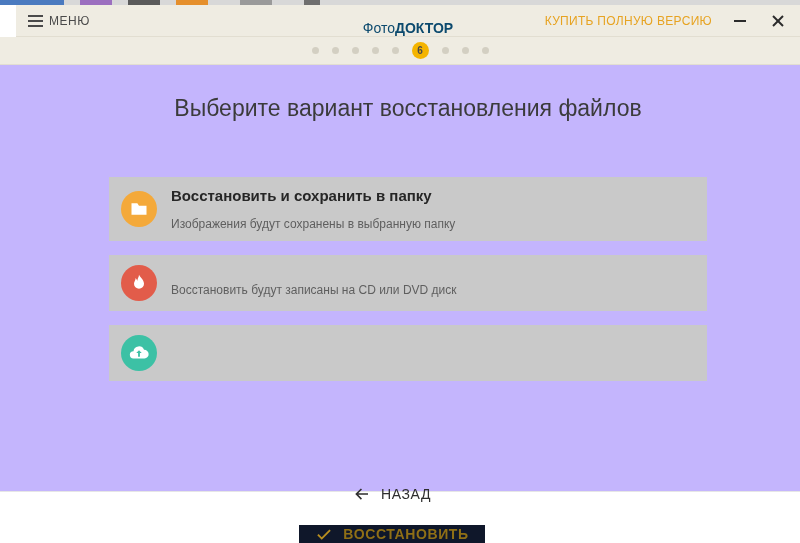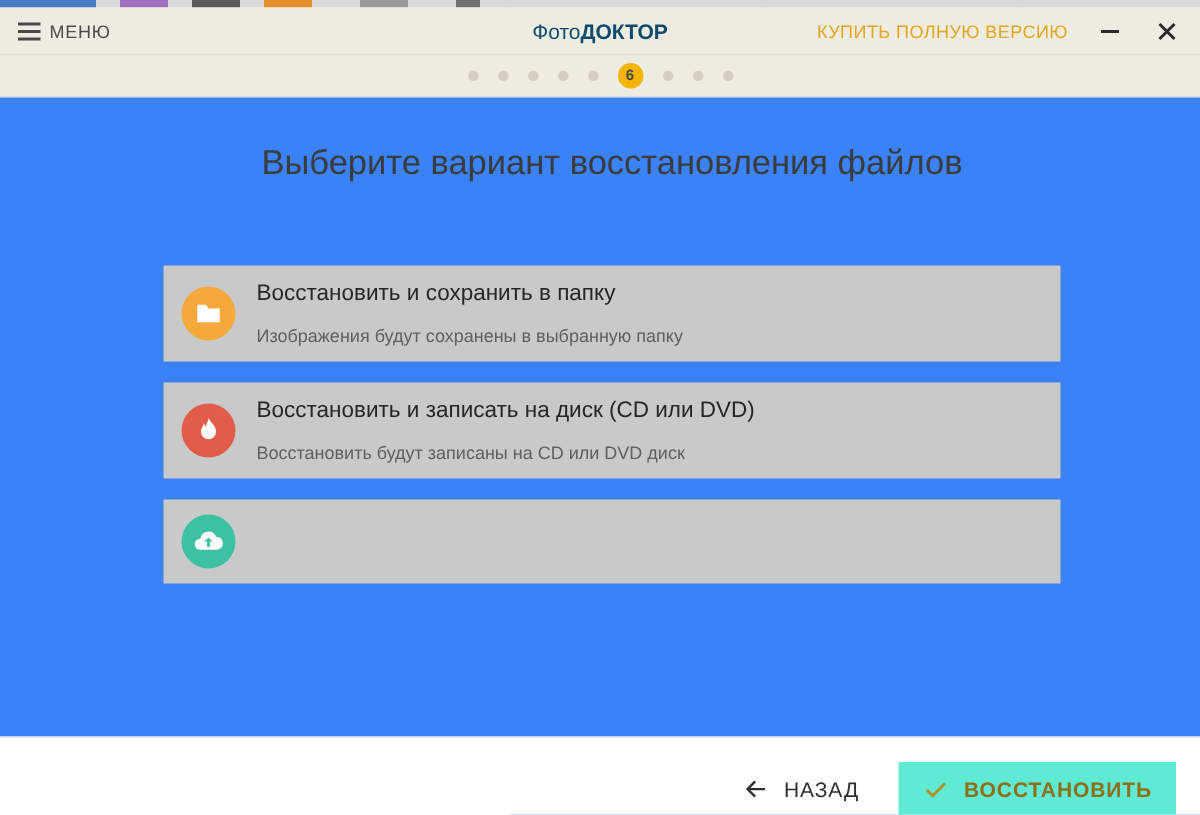--- a/index.html
+++ b/index.html
@@ -7,24 +7,25 @@
   .titlebar-fragments {
     height: 5px;
     background: linear-gradient(90deg,
       #4a7abf 0 8%, #d8d8d8 8% 10%, #9c6fbf 10% 14%, #d8d8d8 14% 16%,
       #5a5a5a 16% 20%, #d8d8d8 20% 22%, #e58f2c 22% 26%, #d8d8d8 26% 30%,
       #9a9a9a 30% 34%, #d8d8d8 34% 38%, #6f6f6f 38% 40%, #d8d8d8 40% 100%);
   }
   .header {
     height: 32px;
     display: flex;
-    align-items: center;
+    align-items: flex-end;
     background: #efece2;
     border-bottom: 1px solid #e2ded1;
     position: relative;
+    margin-left: 16px;
   }
   .menu-btn {
     display: flex;
     align-items: center;
     gap: 6px;
     padding: 0 12px;
     height: 100%;
     color: #4a4a4a;
     font-size: 12px;
     letter-spacing: .5px;
@@ -48,21 +49,21 @@
     justify-content: center; gap: 13px;
     border-bottom: 1px solid #e2ded1;
   }
   .step-dot { width: 7px; height: 7px; border-radius: 50%; background: #d3cfc2; }
   .step-dot.active {
     width: 17px; height: 17px; border-radius: 50%; background: #f4b400;
     display: flex; align-items: center; justify-content: center;
     color: #4a4a4a; font-size: 10px; font-weight: 600;
   }
   .content {
-    background: #3b82f6;
+    background: #c4b5fd;
     height: calc(543px - 5px - 32px - 28px - 52px);
     padding: 30px 0 0 16px;
     overflow: hidden;
   }
   .page-title {
     text-align: center;
     font-size: 23px;
     color: #3b3b3b;
     font-weight: 400;
     margin-bottom: 55px;
@@ -78,39 +79,40 @@
     cursor: pointer;
   }
   .opt-icon {
     width: 36px; height: 36px; border-radius: 50%;
     display: flex; align-items: center; justify-content: center;
     flex: 0 0 36px;
   }
   .ic-orange { background: #f4a93a; }
   .ic-red    { background: #e25c4a; }
   .ic-teal   { background: #3cc1a5; }
-  .opt-text .title { font-weight: 400; font-size: 15px; color: #262626; }
+  .opt-text .title { font-weight: 700; font-size: 15px; color: #262626; }
   .opt-text .caption { font-size: 12px; color: #5f5f5f; margin-top: 13px; }
   .footer {
     height: 52px;
     border-top: 1px solid #e6e6e6;
     display: flex;
     align-items: center;
     justify-content: flex-end;
     gap: 16px;
     padding: 16px 16px 0 0;
+    flex-direction: column;
   }
   .back-btn {
     display: flex; align-items: center; gap: 10px;
     color: #2e2e2e; font-size: 14px; letter-spacing: .6px;
     cursor: pointer; padding: 6px 10px;
   }
   .restore-btn {
     display: flex; align-items: center; gap: 10px;
-    background: #5eead4;
+    background: #0f172a;
     color: #8f6f16;
     font-weight: 700;
     letter-spacing: .6px;
     font-size: 14px;
     height: 36px;
     padding: 0 16px;
     cursor: pointer;
   }
   svg { display: block; }
 </style>
@@ -177,21 +179,20 @@
       </div>
     </div>
 
     <div class="option">
       <div class="opt-icon ic-red">
         <svg width="20" height="20" viewBox="0 0 24 24">
           <path d="M12 2c2 4 6 6 6 11a6 6 0 0 1-12 0c0-3 2-4 2-7 1 2 2 2 2 4 0-4 2-5 2-8z" fill="#ffffff"></path>
         </svg>
       </div>
       <div class="opt-text">
-        <div class="title">Восстановить и записать на диск (CD или DVD)</div>
         <div class="caption">Восстановить будут записаны на CD или DVD диск</div>
       </div>
     </div>
 
     <div class="option">
       <div class="opt-icon ic-teal">
         <svg width="22" height="22" viewBox="0 0 24 24">
           <path d="M6 18a4 4 0 0 1 0-8 6 6 0 0 1 11.5-1.5A4.5 4.5 0 0 1 18 18H6z" fill="#ffffff"></path>
           <path d="M12 9l-3 3h2v4h2v-4h2z" fill="#3cc1a5"></path>
         </svg>

